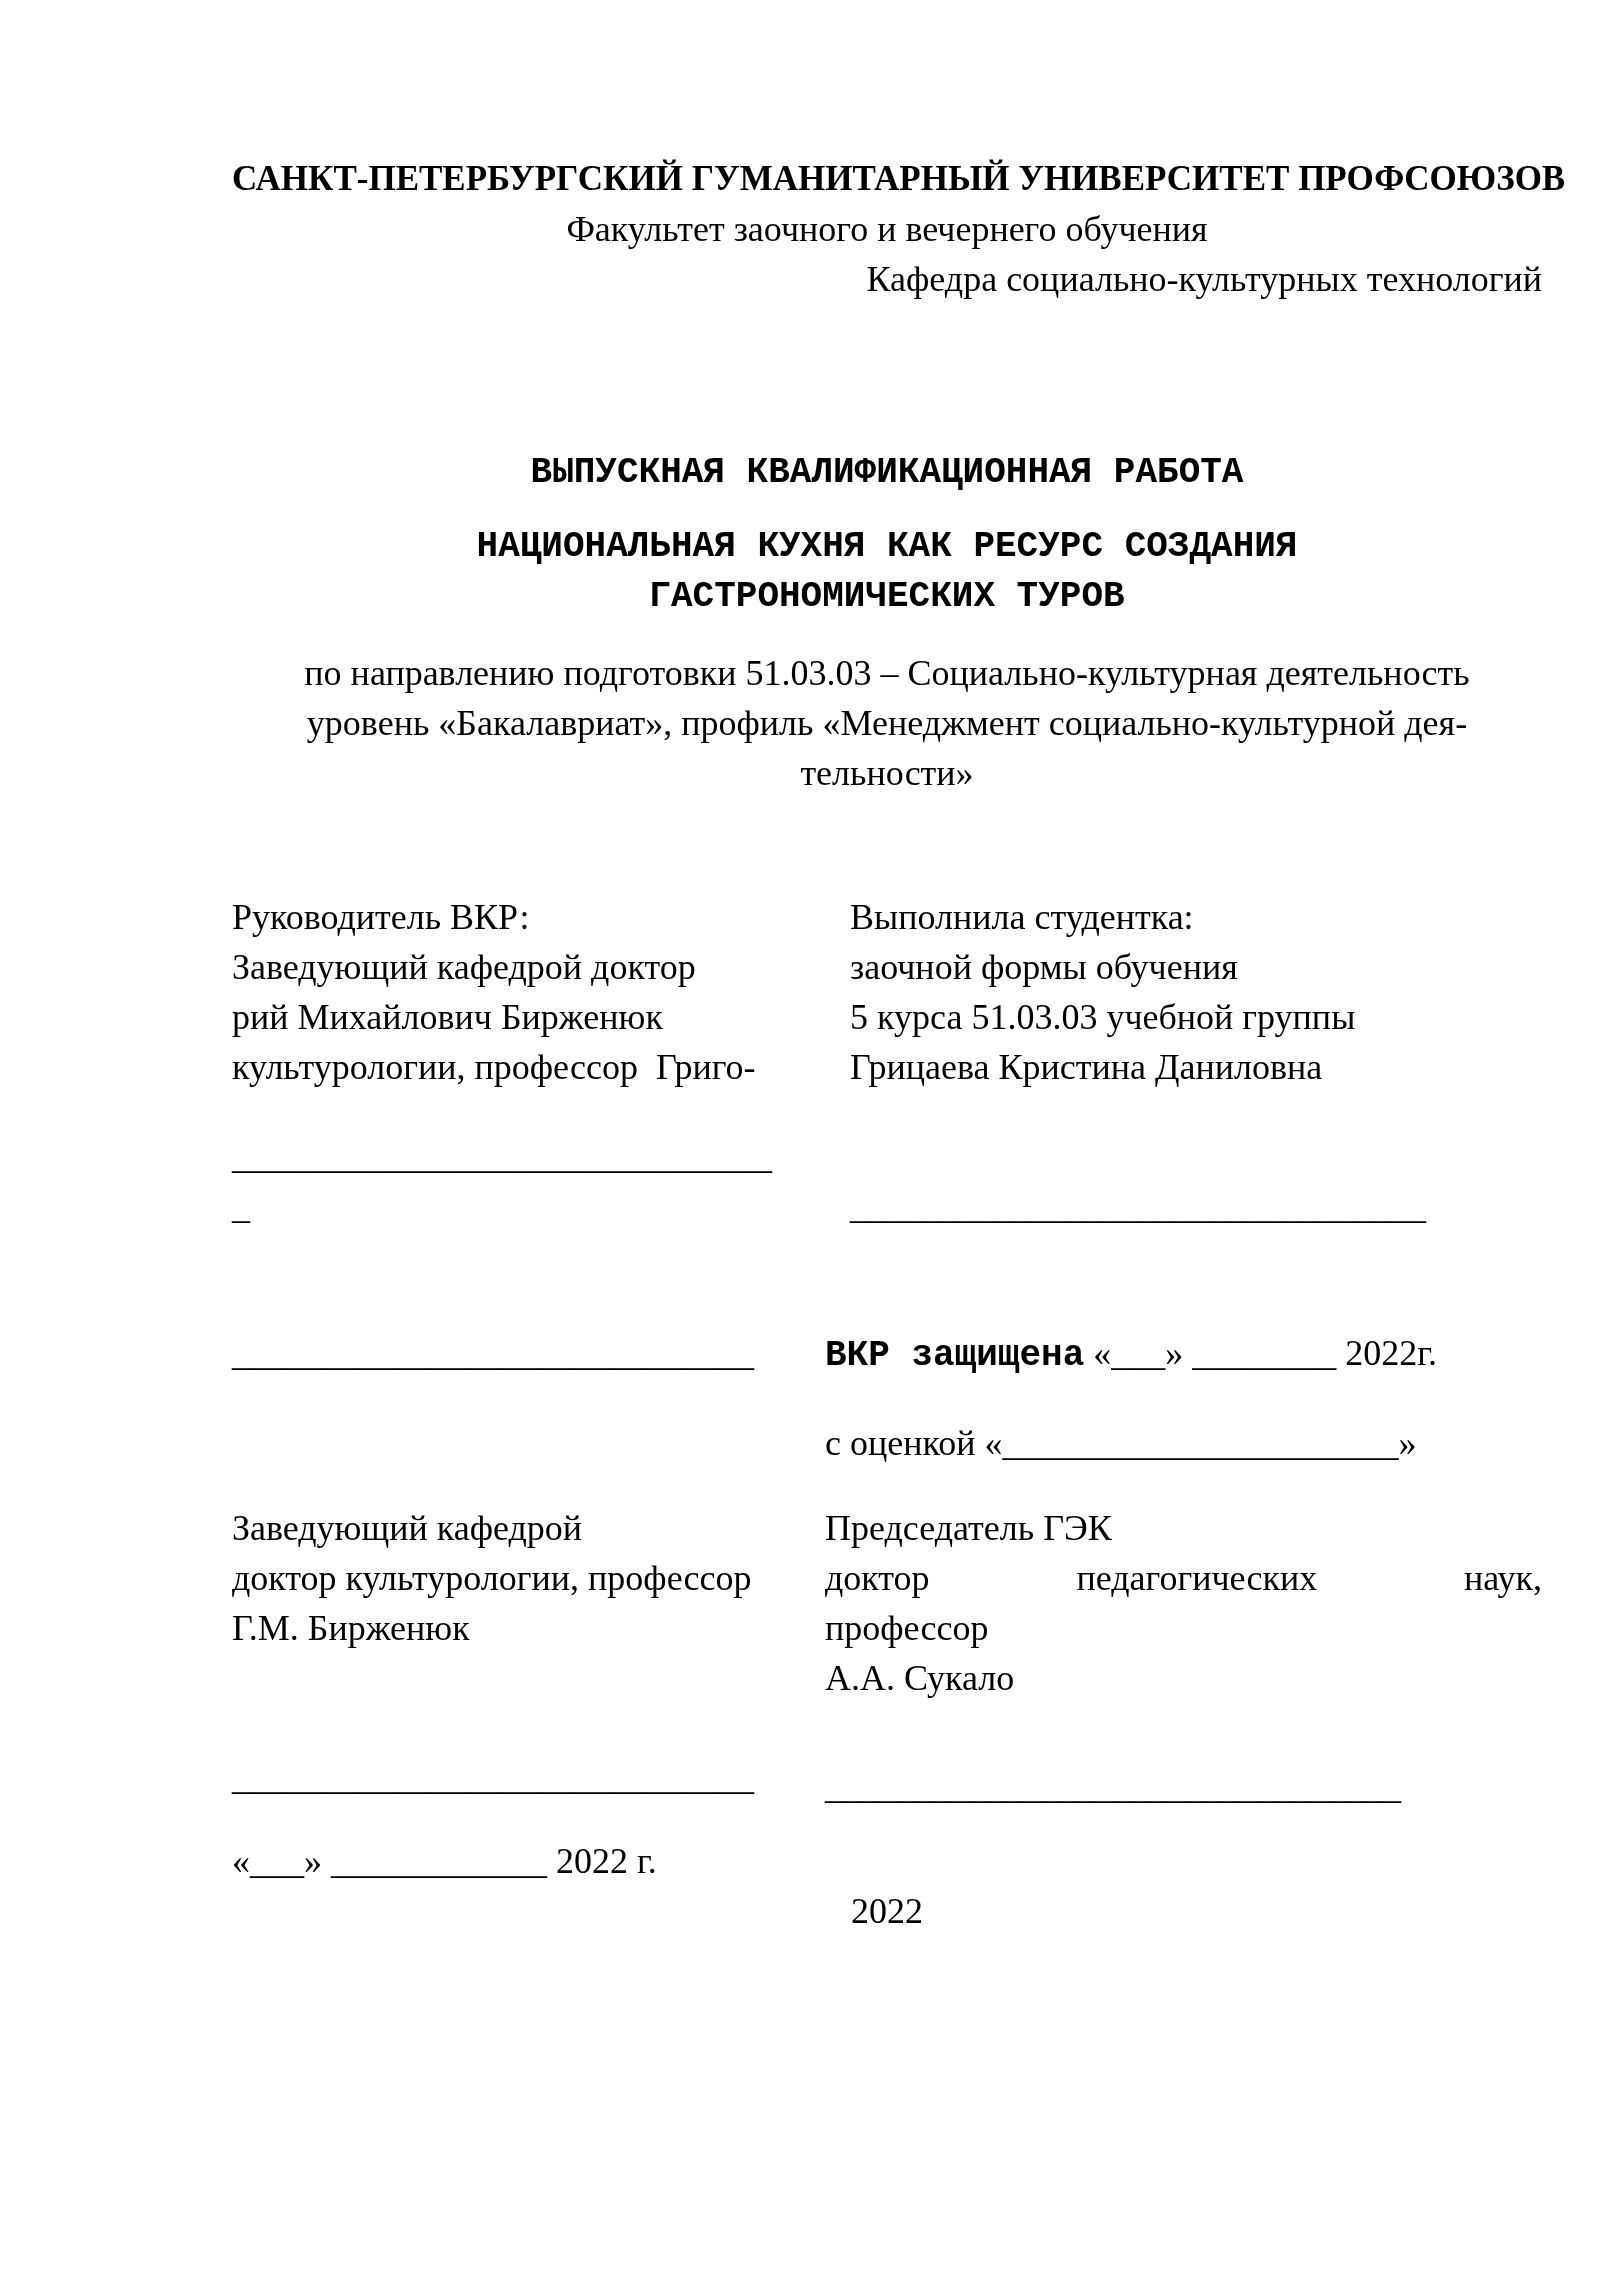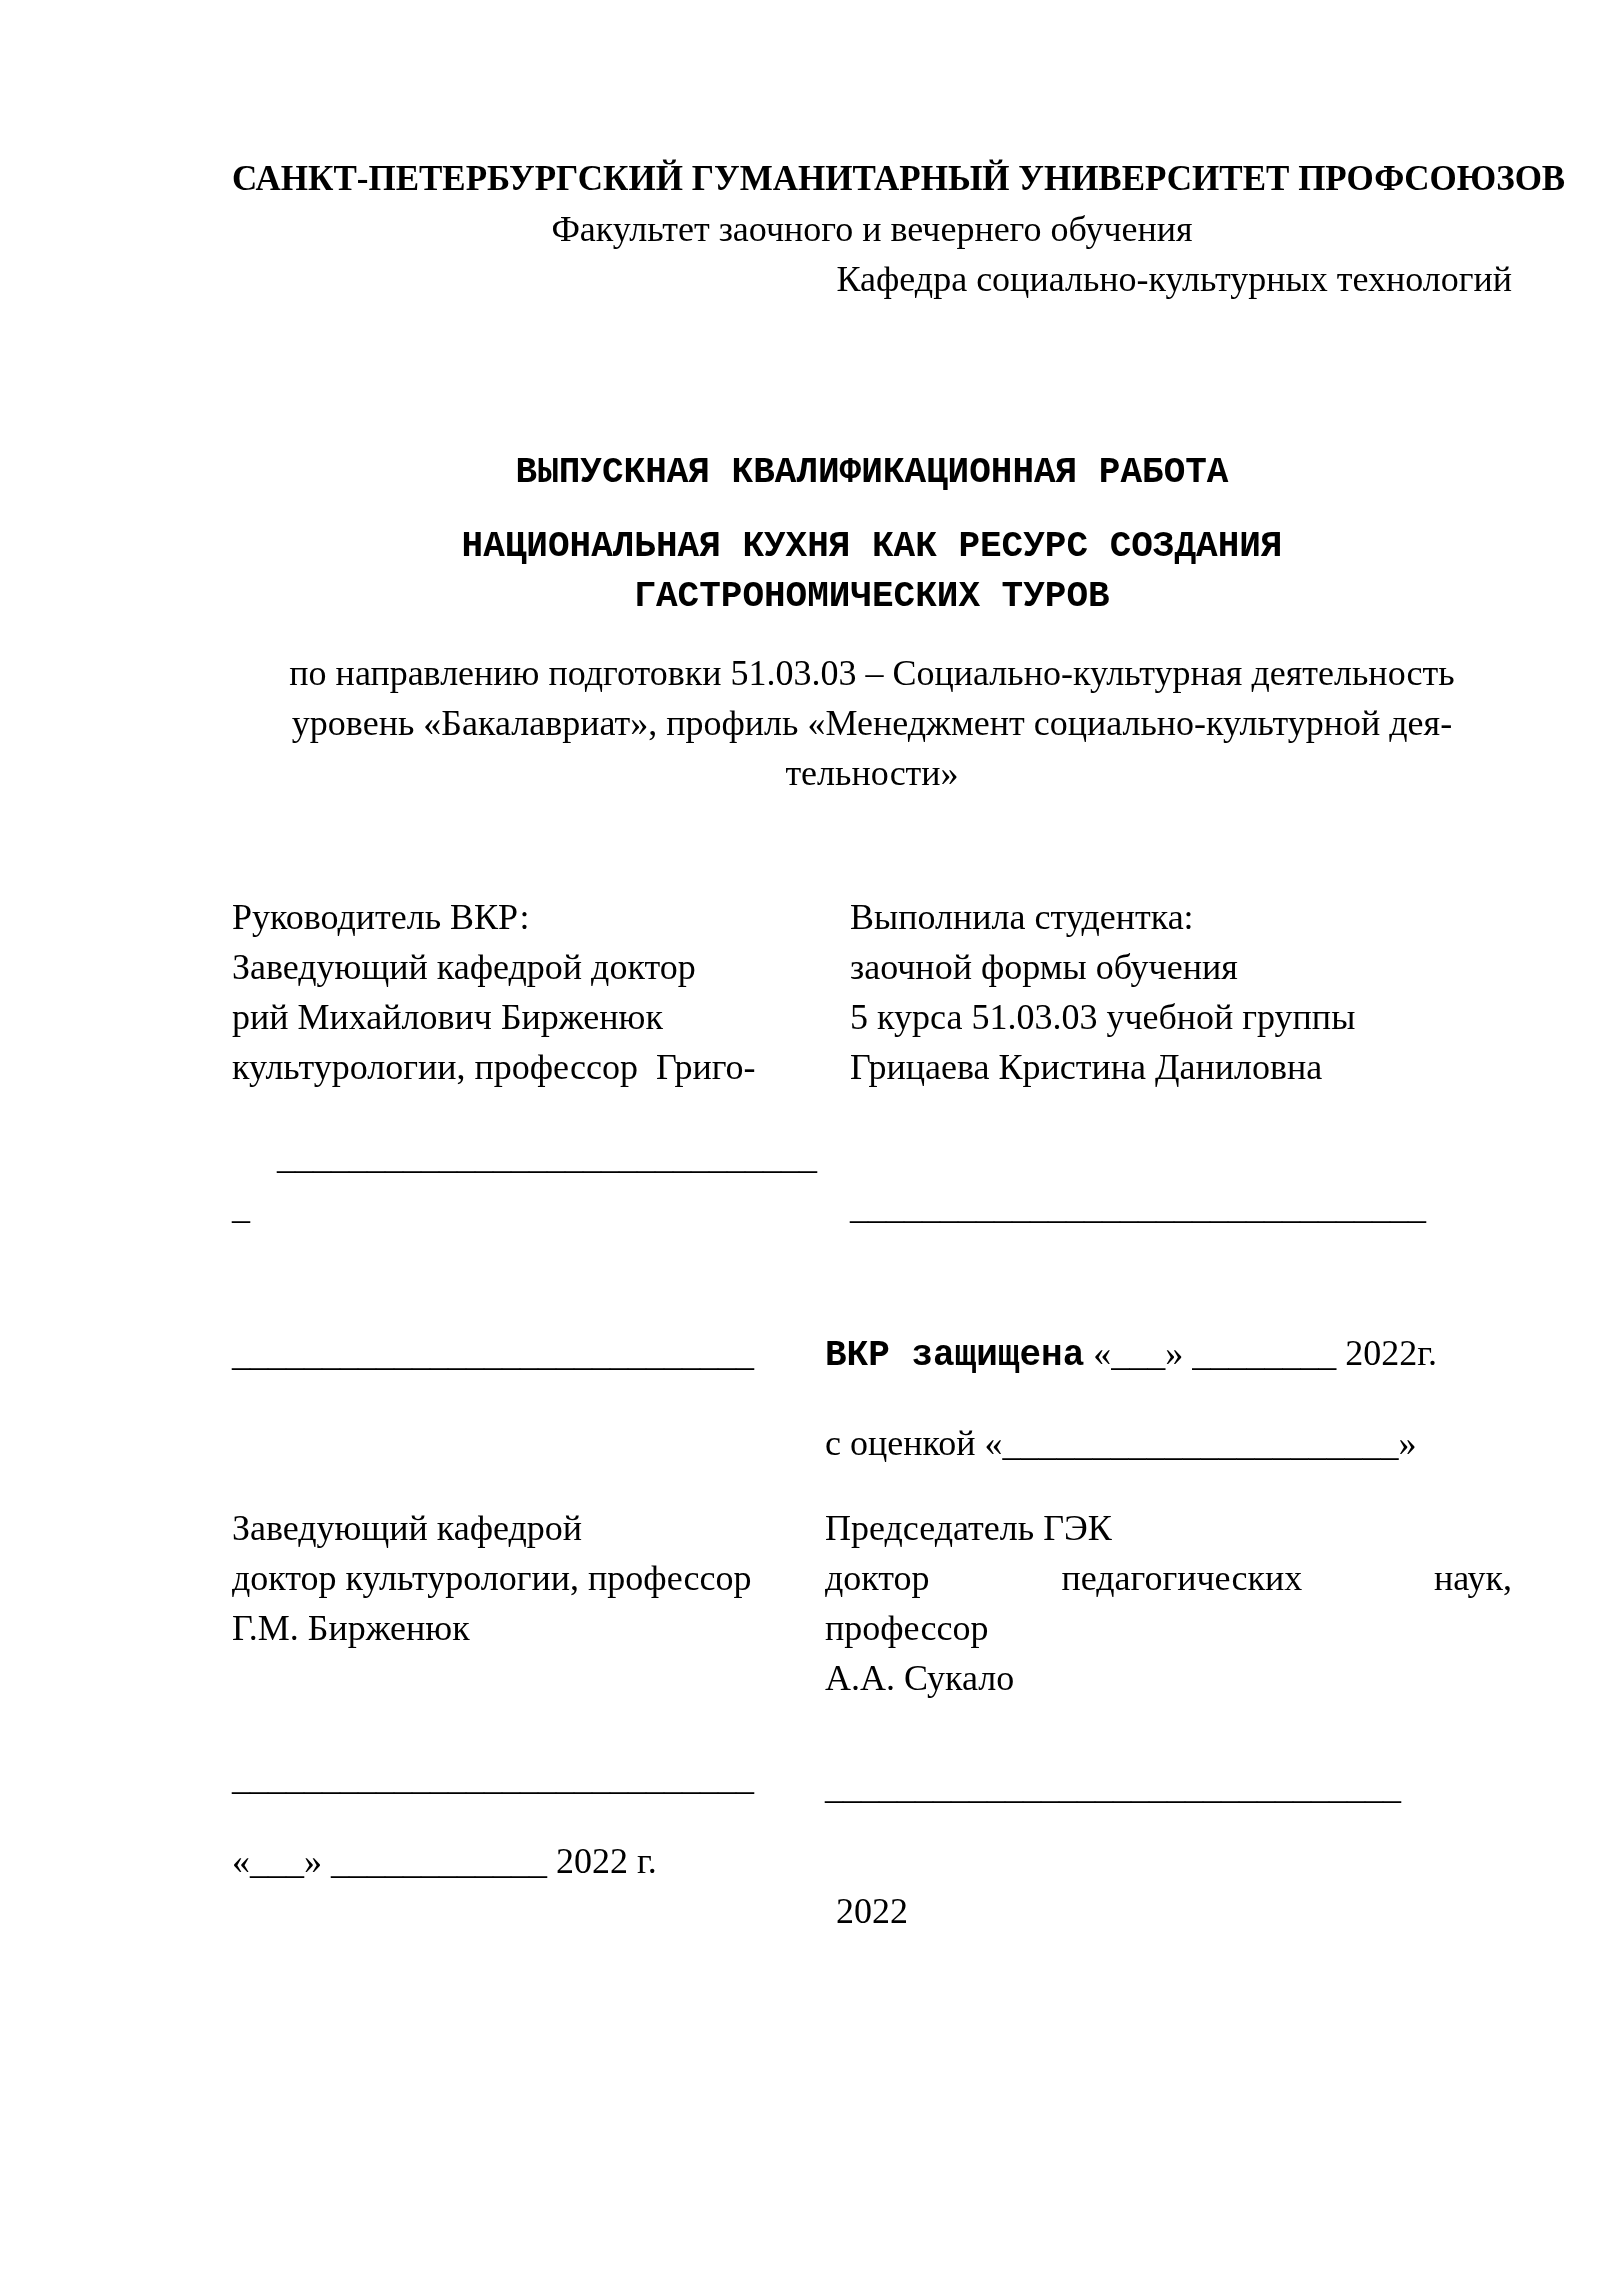--- a/index.html
+++ b/index.html
@@ -11,21 +11,21 @@
     position: relative;
     width: 1623px;
     height: 2139px;
     box-sizing: border-box;
     margin: 0 auto;
     background: #ffffff;
     color: #000000;
     font-family: "Liberation Serif", "DejaVu Serif", serif;
     font-size: 36px;
     line-height: 50px;
-    padding: 154px 111px 0 232px;
+    padding: 154px 81px 0 232px;
     overflow: hidden;
   }
   .line {
     white-space: pre-wrap;
   }
   .center { text-align: center; }
   .right  { text-align: right; }
   .bold   { font-weight: bold; font-family: Liberation Mono, monospace; }
 
   .header-line1 {
@@ -39,21 +39,21 @@
   .title-line1  { margin-top: 24px; }
   .program-line1{ margin-top: 26px; }
 
   .row { display: flex; }
   .col-left  { flex: 0 0 618px; }
   .col-right { flex: 1 1 auto; }
   .col-left2  { flex: 0 0 593px; }
   .col-right2 { flex: 1 1 auto; }
 
   .people-row     { margin-top: 94px; }
-  .sig-row1       { margin-top: 39px; margin-left: 45px; }
+  .sig-row1       { margin-top: 39px; }
   .defense-row    { margin-top: 97px; }
   .grade-row      { margin-top: 37px; }
   .approval-row   { margin-top: 35px; }
   .bottom-sig-row { margin-top: 49px; }
   .date-row       { margin-top: 34px; }
   .footer-city    { margin-top: 50px; }
 
   .line--justify {
     white-space: normal;
     text-align: justify;

